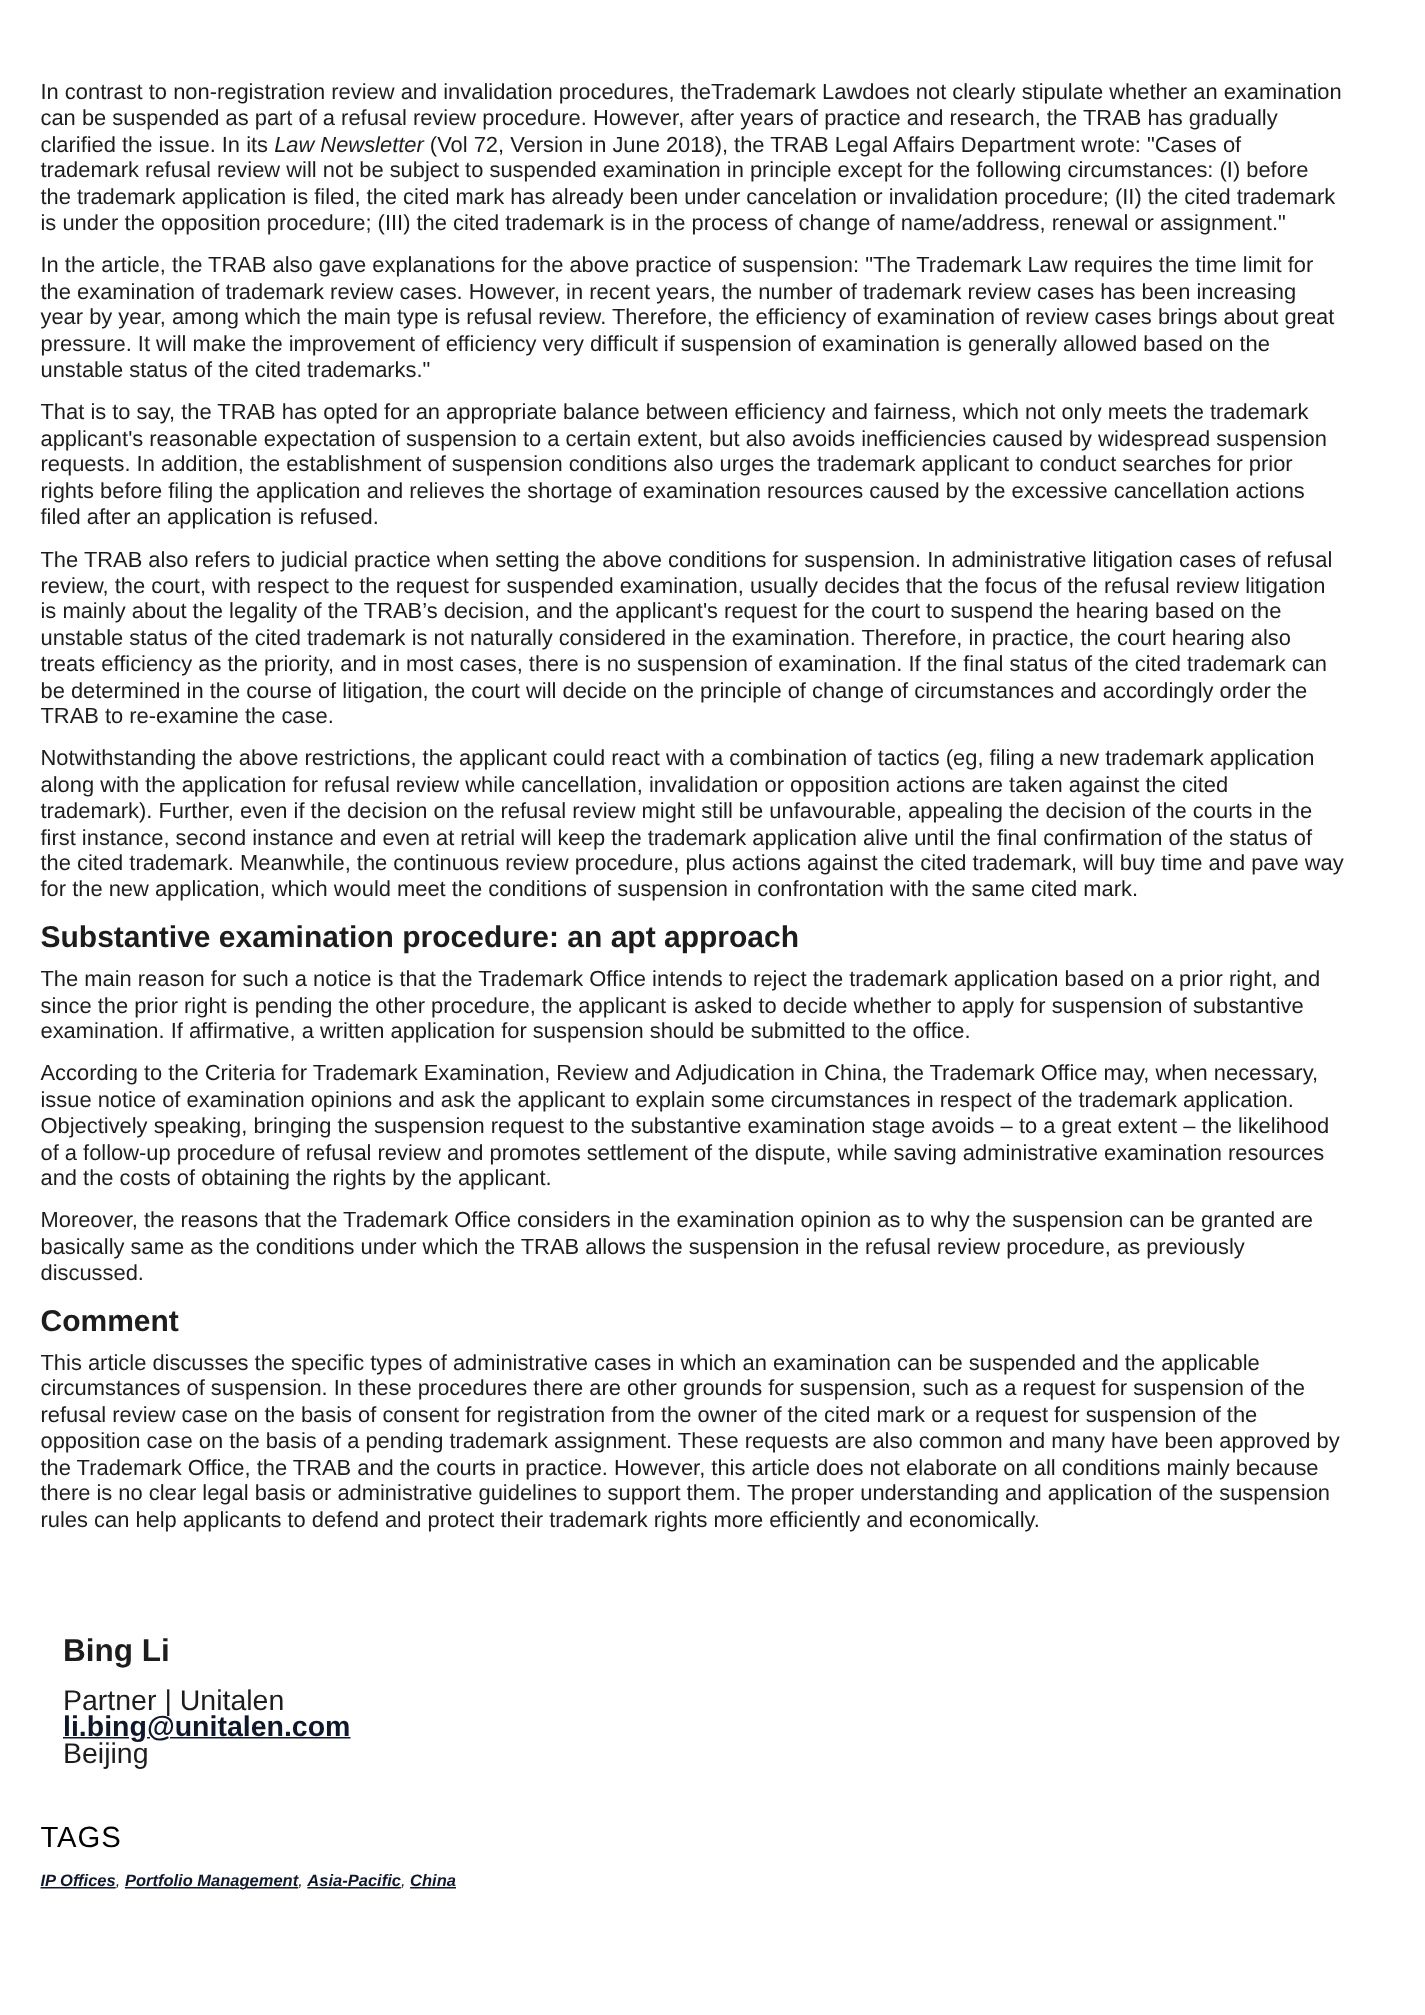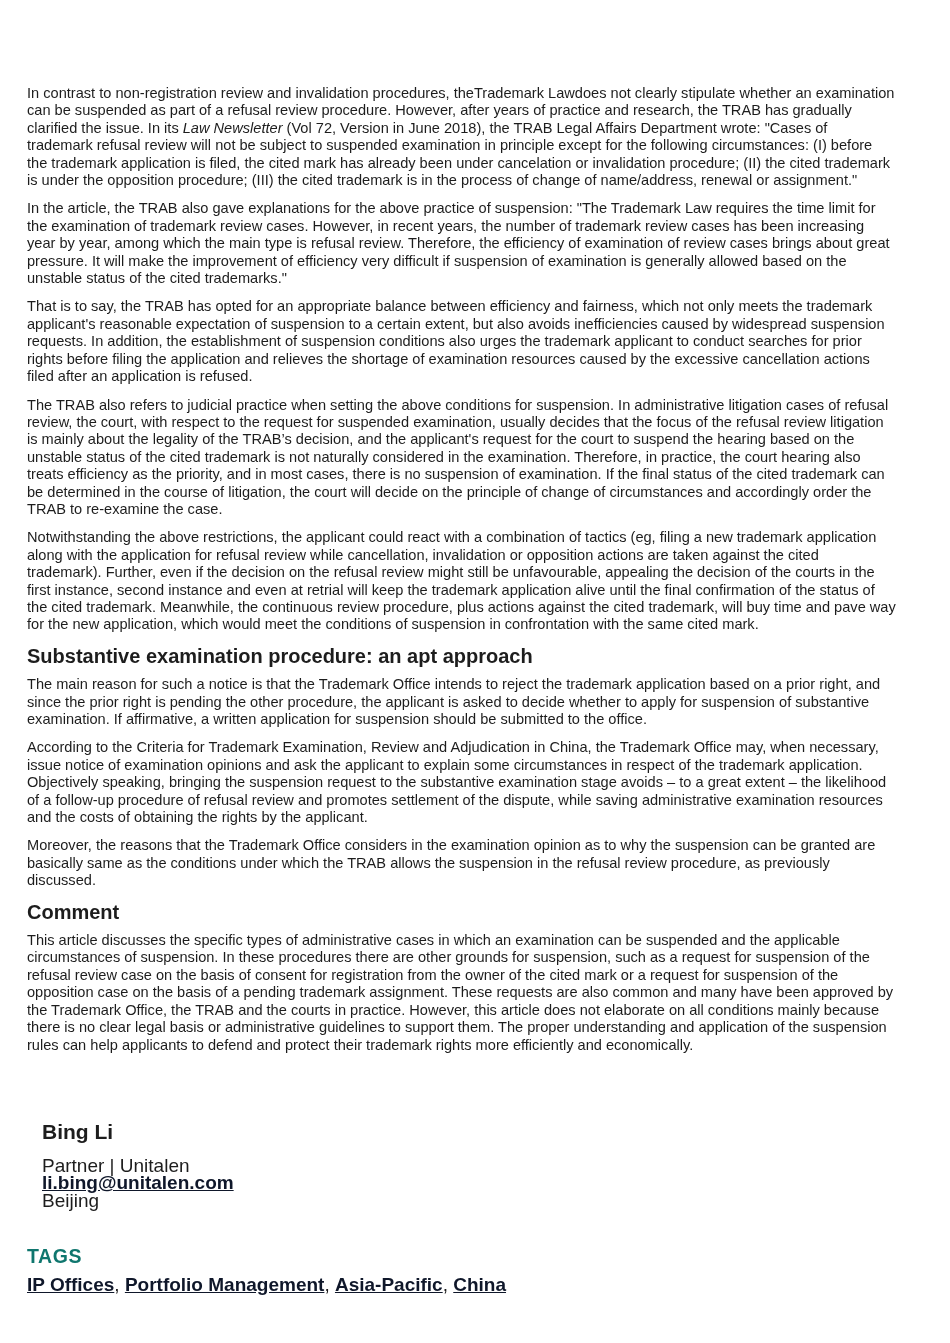--- a/index.html
+++ b/index.html
@@ -7,21 +7,21 @@
   .page {
     position: relative;
     width: 950px;
     height: 1343px;
     background: #ffffff;
     font-family: "Liberation Sans", sans-serif;
     color: #1d1d1d;
     overflow: hidden;
   }
   .content {
-    padding: 85px 54px 0 27px;
+    padding: 54px 54px 0 27px;
   }
   .content p {
     font-size: 14.6px;
     line-height: 17.4px;
     margin: 0 0 11px 0;
     color: #1d1d1d;
   }
   .content h3 {
     font-size: 20px;
     line-height: 17.4px;
@@ -50,28 +50,29 @@
     color: #0f172a;
     font-weight: 700;
     text-decoration: underline;
     cursor: pointer;
   }
   .tags {
     margin-top: 36px;
   }
   .tags-heading {
     font-size: 19.5px;
-    font-weight: 700;
+    font-weight: 400;
     letter-spacing: 0.6px;
-    color: #0f766e;
+    color: #000000;
     margin: 0 0 8px 0;
   }
   .tags-list {
-    font-size: 19px;
+    font-size: 11px;
     line-height: 18px;
+    font-style: italic;
   }
   .sep { color: #1d1d1d; font-weight: 400; text-decoration: none; }
 </style>
 </head>
 <body>
 
 <div class="page">
   <main class="content">
 
     <p><span>In contrast to non-registration review and invalidation procedures, theTrademark Lawdoes not clearly stipulate whether an examination can be suspended as part of a refusal review procedure. However, after years of practice and research, the TRAB has gradually clarified the issue. In its </span><em>Law Newsletter</em><span> (Vol 72, Version in June 2018), the TRAB Legal Affairs Department wrote: "Cases of trademark refusal review will not be subject to suspended examination in principle except for the following circumstances: (I) before the trademark application is filed, the cited mark has already been under cancelation or invalidation procedure; (II) the cited trademark is under the opposition procedure; (III) the cited trademark is in the process of change of name/address, renewal or assignment."</span></p>

